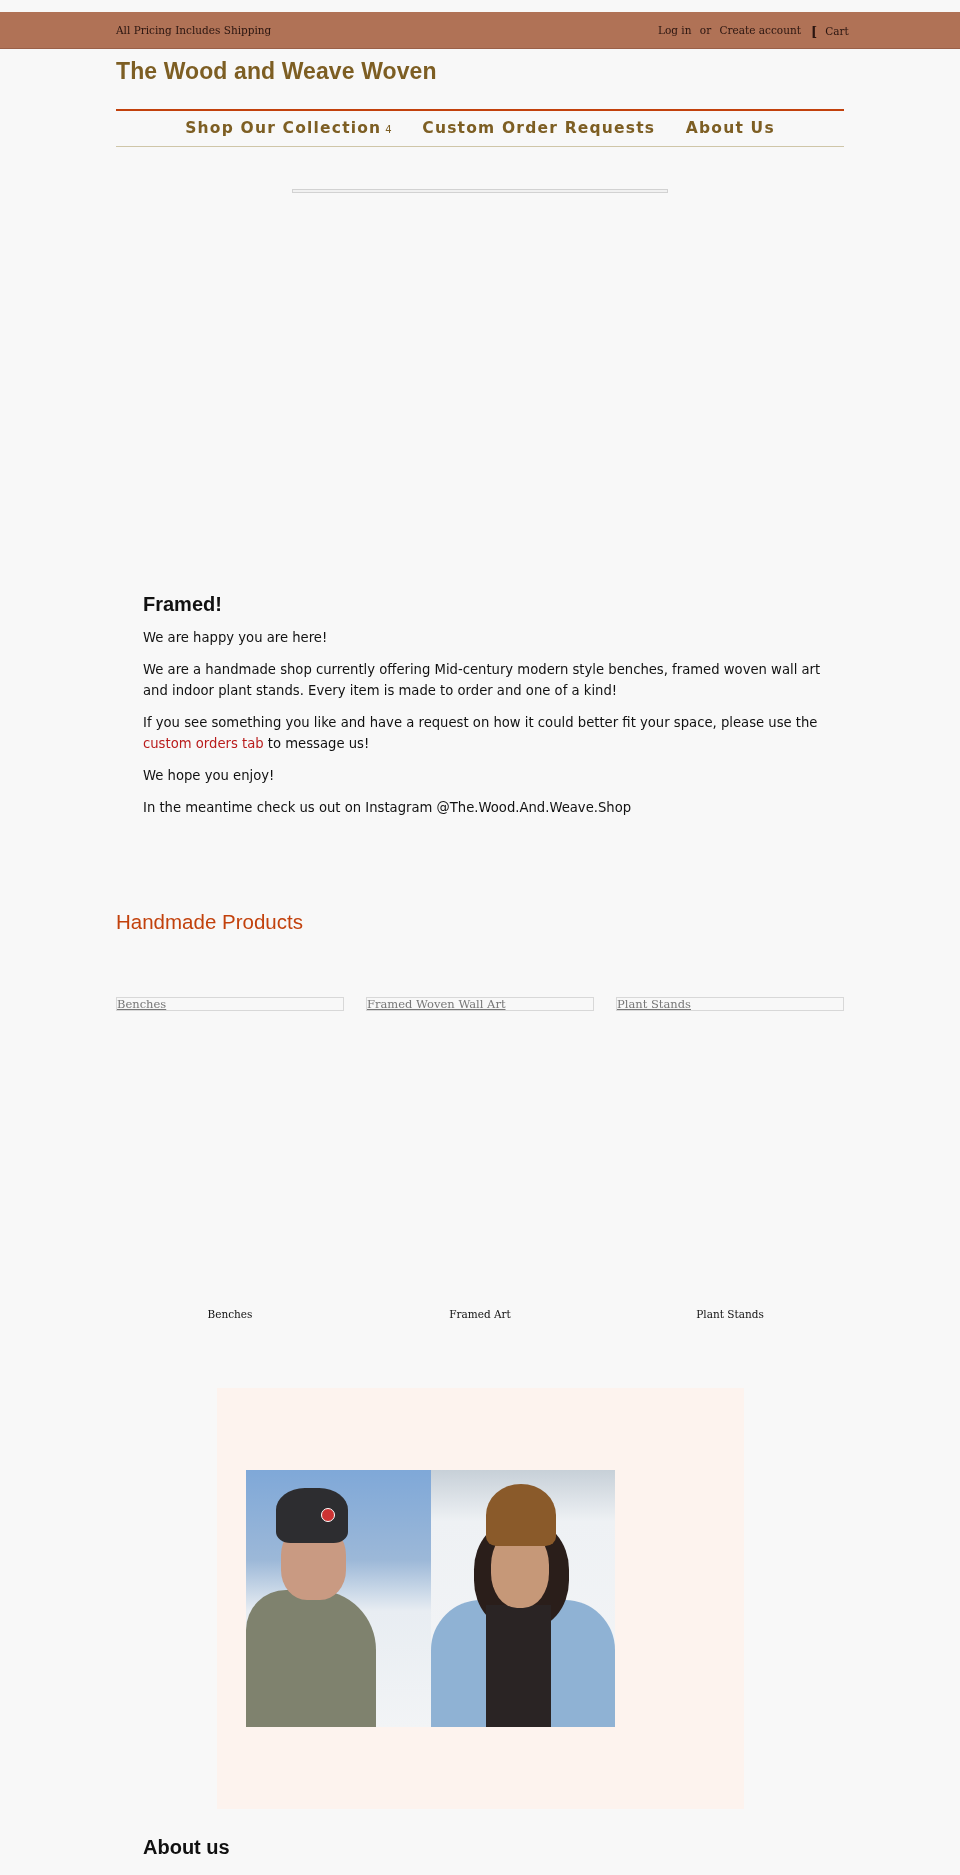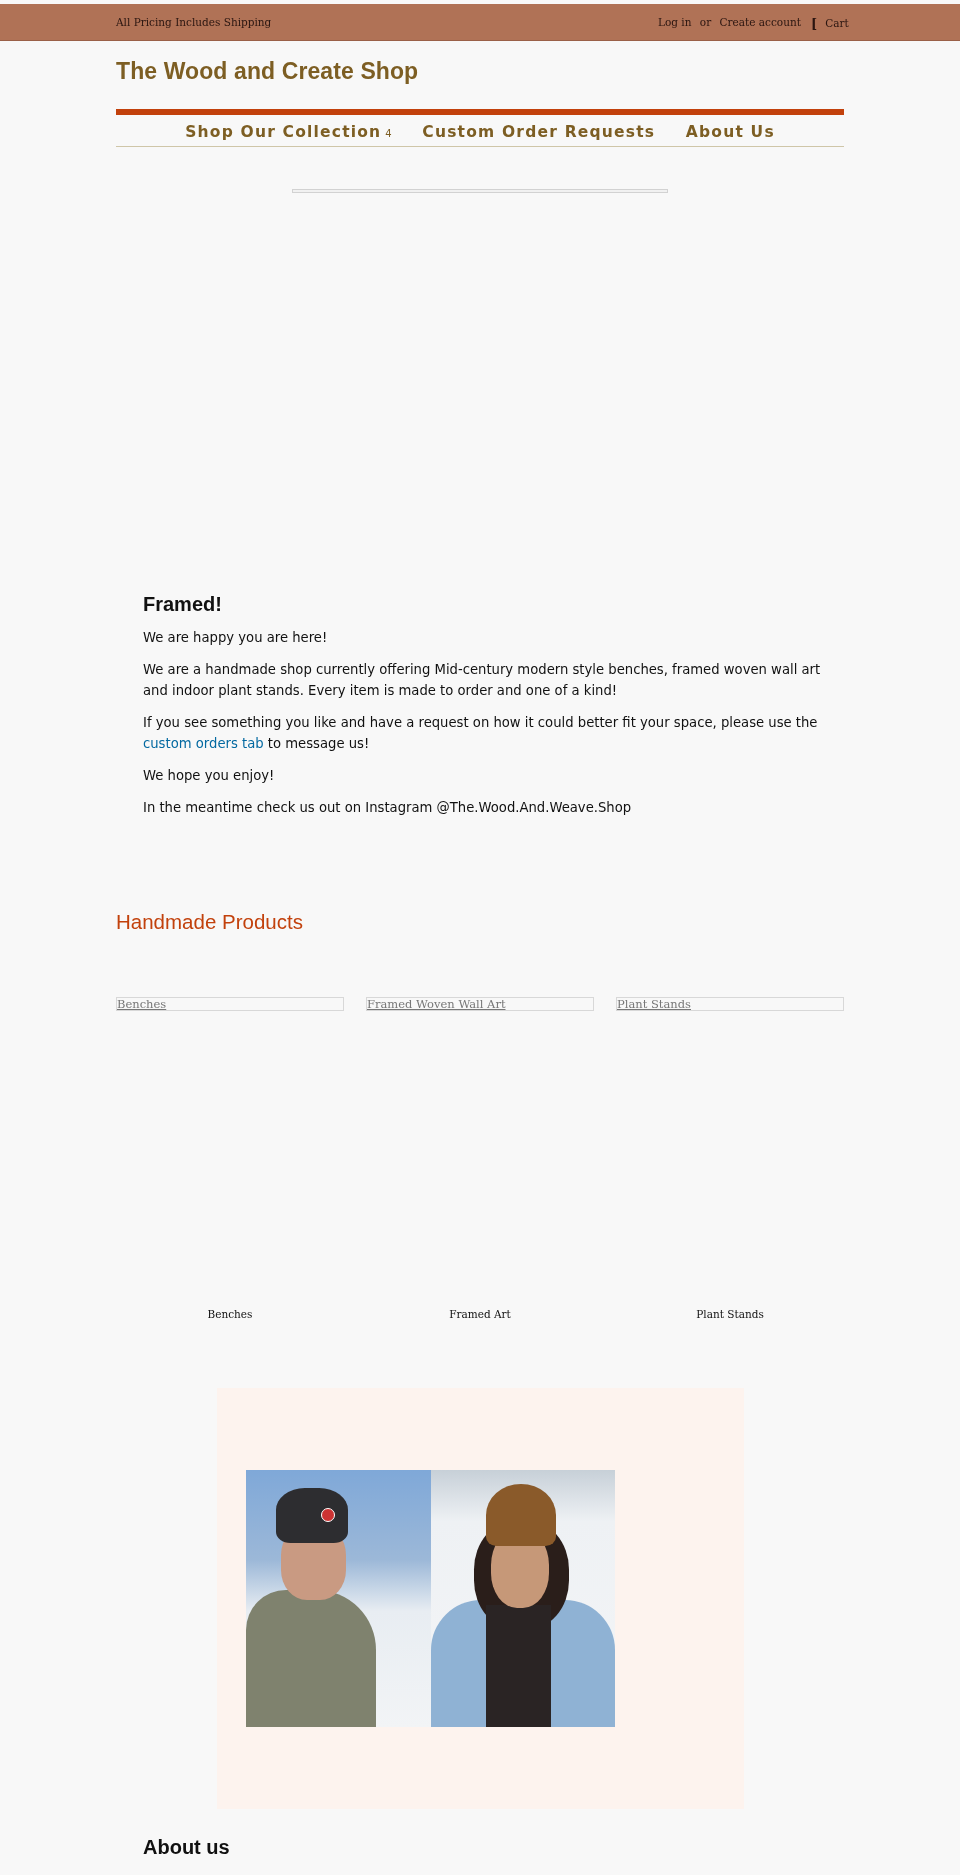--- a/index.html
+++ b/index.html
@@ -11,21 +11,21 @@
     position: relative;
   }
   .topbar {
     height: 37px;
     background: #b07256;
     border-bottom: 1px solid #9a6048;
     position: relative;
   }
   .topbar .inner {
     width: 728px;
-    margin: 4px auto;
+    margin: 12px auto;
     position: relative;
     height: 37px;
     font-family: "DejaVu Serif", serif;
     font-size: 10.5px;
     color: #2a1510;
   }
   .topbar .announce { position: absolute; left: 0; top: 12px; }
   .topbar .account { position: absolute; left: 542px; top: 12px; }
   .topbar .account a { color: #2a1510; text-decoration: none; }
   .topbar .account .or { margin: 0 5px; }
@@ -42,21 +42,21 @@
     color: #7d5e23;
     letter-spacing: 0.1px;
   }
 
   .nav {
     position: absolute;
     left: 116px;
     top: 109px;
     width: 728px;
     height: 38px;
-    border-top: 6px solid #c2410c;
+    border-top: 2px solid #c2410c;
     border-bottom: 1px solid #cfc6a8;
     text-align: center;
     font-family: "DejaVu Sans", sans-serif;
     font-weight: bold;
     font-size: 15.5px;
     letter-spacing: 1.2px;
     color: #7d5e23;
   }
   .nav .items { position: absolute; top: 8px; left: 0; width: 100%; }
   .nav a { color: #7d5e23; text-decoration: none; display: inline-block; margin: 0 12px; }
@@ -83,21 +83,21 @@
     color: #111;
   }
   .welcome h2 {
     font-family: "Liberation Sans", sans-serif;
     font-weight: bold;
     font-size: 20px;
     margin-bottom: 11px;
     line-height: 24px;
   }
   .welcome p { margin-bottom: 11px; }
-  .welcome a { color: #0369a1; text-decoration: none; }
+  .welcome a { color: #b91c1c; text-decoration: none; }
 
   .products-title {
     position: absolute;
     left: 116px;
     top: 910px;
     font-family: "Liberation Sans", sans-serif;
     font-weight: normal;
     font-size: 20.5px;
     color: #c2410c;
   }
@@ -176,21 +176,21 @@
       <a href="#">Log in</a>
       <span class="or">or</span>
       <a href="#">Create account</a>
     </span>
     <a href="#" class="cart" style="color:#2a1510;text-decoration:none;">
       <span class="cart-icon">[</span><span>Cart</span>
     </a>
   </div>
 </div>
 
-<a href="#" class="site-title" style="text-decoration:none;">The Wood and Create Shop</a>
+<a href="#" class="site-title" style="text-decoration:none;">The Wood and Weave Woven</a>
 
 <nav class="nav">
   <div class="items">
     <a href="#"><span>Shop Our Collection</span><span class="caret">4</span></a>
     <a href="#">Custom Order Requests</a>
     <a href="#">About Us</a>
   </div>
 </nav>
 
 <div class="slideshow-bar"></div>

